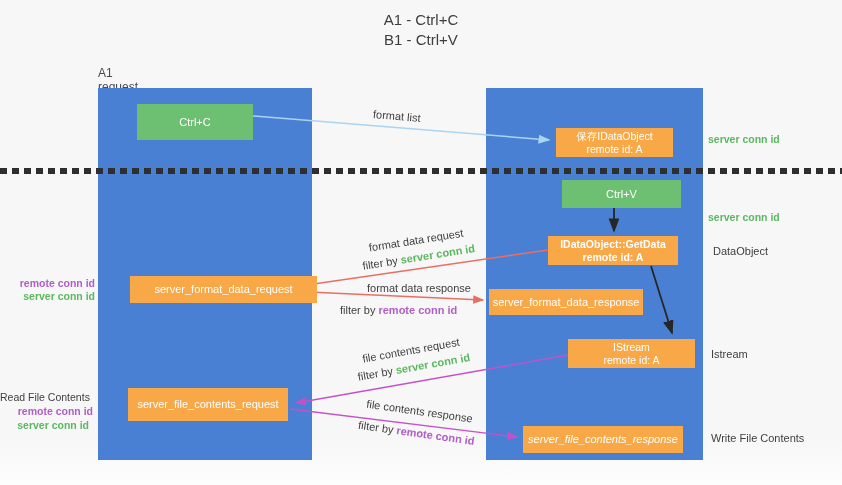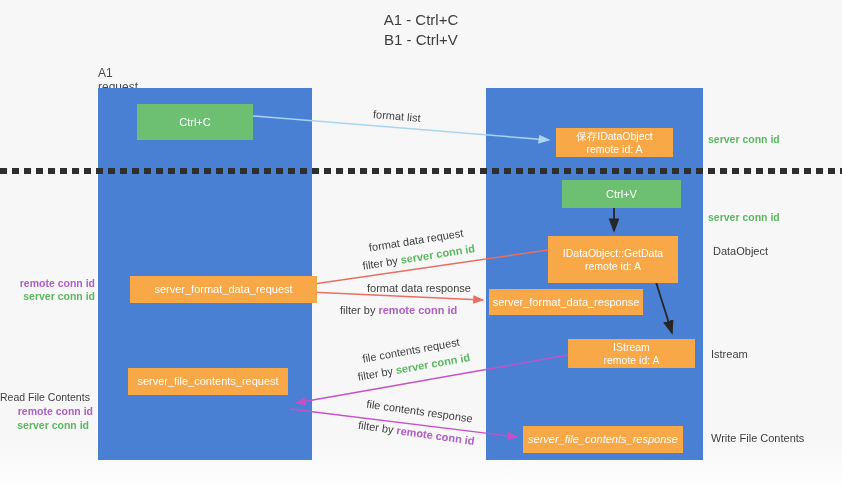--- a/index.html
+++ b/index.html
@@ -80,39 +80,39 @@
 
   <div class="abs node orange two" style="left:556px;top:128px;width:117px;height:29px;">
     <div>保存IDataObject</div>
     <div>remote id: A</div>
   </div>
 
   <div class="abs node green" style="left:554px;top:180px;width:119px;height:28px;margin-left:8px;">
     <div>Ctrl+V</div>
   </div>
 
-  <div class="abs node orange two" style="left:548px;top:236px;width:130px;height:47px;">
+  <div class="abs node orange two" style="left:548px;top:236px;width:130px;height:29px;font-weight:bold;">
     <div>IDataObject::GetData</div>
     <div>remote id: A</div>
   </div>
 
   <div class="abs node orange" style="left:130px;top:276px;width:187px;height:27px;">
     <div>server_format_data_request</div>
   </div>
 
   <div class="abs node orange" style="left:489px;top:289px;width:154px;height:26px;">
     <div>server_format_data_response</div>
   </div>
 
   <div class="abs node orange two" style="left:568px;top:339px;width:127px;height:29px;">
     <div>IStream</div>
     <div>remote id: A</div>
   </div>
 
-  <div class="abs node orange" style="left:128px;top:368px;width:160px;height:27px;">
+  <div class="abs node orange" style="left:128px;top:388px;width:160px;height:33px;">
     <div>server_file_contents_request</div>
   </div>
 
   <div class="abs node orange" style="left:523px;top:426px;width:160px;height:27px;font-style:italic;">
     <div>server_file_contents_response</div>
   </div>
 
   <div class="abs lbl rot" style="left:373px;top:110px;transform:rotate(5deg);">format list</div>
 
   <div class="abs lbl rot center flow2" style="left:350px;top:232px;width:135px;transform:rotate(-9deg);">

